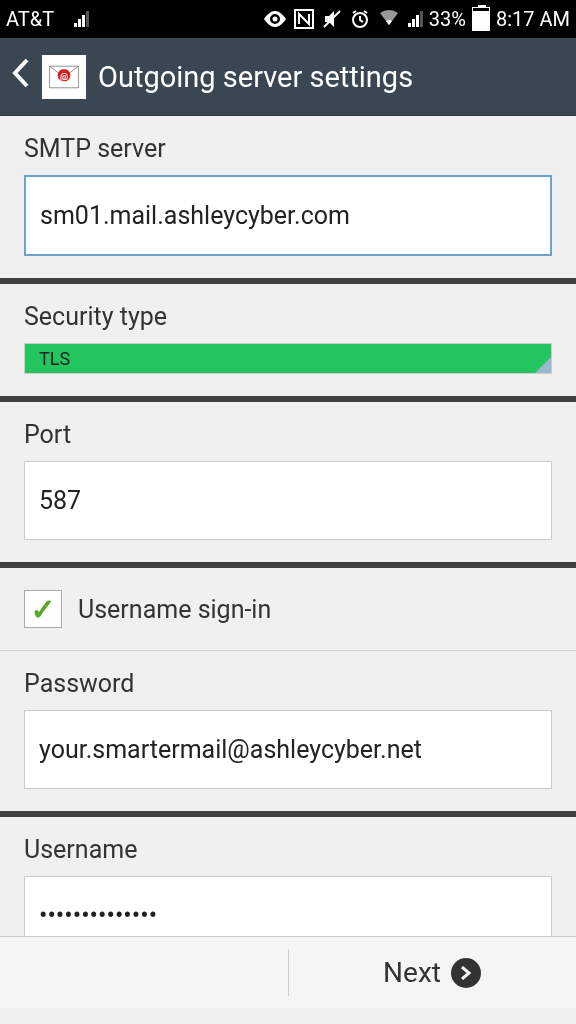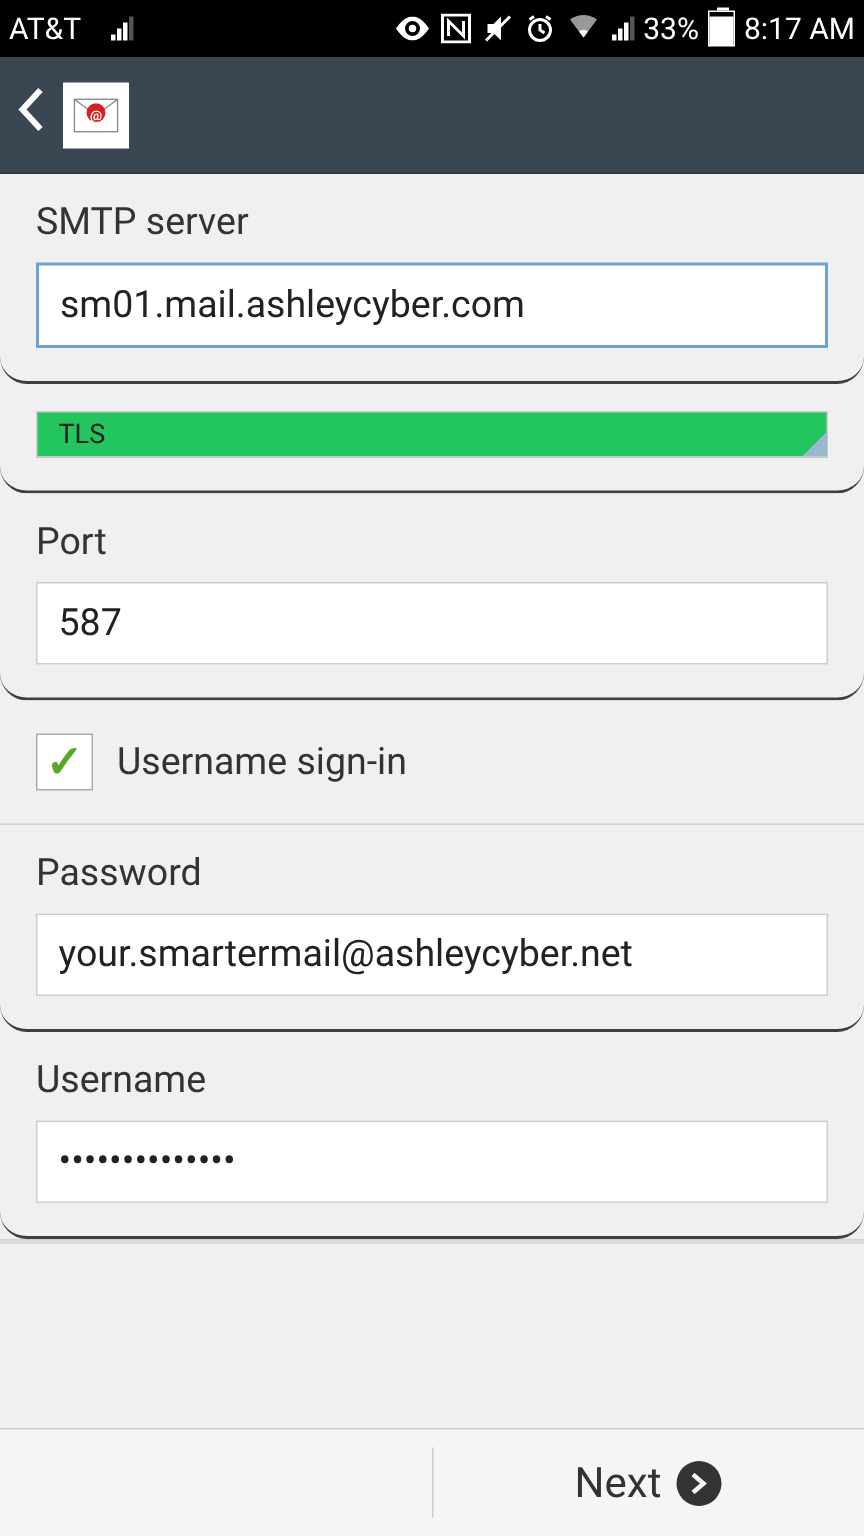--- a/index.html
+++ b/index.html
@@ -102,34 +102,33 @@
     .app-icon svg {
       width: 36px;
       height: 36px;
     }
     .app-title {
       color: #fff;
       font-size: 29px;
       font-weight: 400;
     }
     .form-section {
-      border-bottom: 2px solid #404040;
+      border-bottom: 6px solid #404040;
       padding: 18px 24px 22px;
-      border-radius: 18px;
     }
     .field-label {
       font-size: 25px;
       color: #333;
       margin-bottom: 12px;
     }
     .text-input {
       width: 100%;
       border: 1px solid #ccc;
       background: #fff;
-      padding: 12px 14px;
+      padding: 24px 14px;
       font-size: 25px;
       color: #222;
     }
     .text-input.focused {
       border: 2px solid #6ba2d0;
     }
     .select-input {
       width: 100%;
       border: 1px solid #ccc;
       background: #22c55e;
@@ -167,21 +166,21 @@
       color: #5aa82a;
       font-size: 30px;
       font-weight: bold;
     }
     .checkbox-label {
       font-size: 25px;
       color: #333;
     }
     .bottom-bar {
       position: absolute;
-      bottom: 0;
+      bottom: 16px;
       left: 0;
       right: 0;
       height: 72px;
       background: #f5f5f5;
       border-top: 1px solid #ccc;
       display: flex;
     }
     .bottom-divider {
       position: absolute;
       left: 50%;
@@ -274,28 +273,30 @@
       </svg>
   </span>
   <span class="app-icon">
     <svg viewBox="0 0 40 40">
       <rect x="4" y="8" width="32" height="24" fill="#fff" stroke="#888" stroke-width="1"></rect>
       <path d="M4 8l16 12L36 8" fill="none" stroke="#888" stroke-width="1"></path>
       <circle cx="20" cy="18" r="7" fill="#d62020"></circle>
       <text x="20" y="23" font-size="10" fill="#fff" text-anchor="middle" font-weight="bold">@</text>
     </svg>
   </span>
+  <span class="app-title">Outgoing server settings</span>
 </div>
 
 <div class="form-section">
   <div class="field-label">SMTP server</div>
   <input type="text" class="text-input focused" value="sm01.mail.ashleycyber.com" style="">
 </div>
 
 <div class="form-section">
+  <div class="field-label">Security type</div>
   <div class="select-input">
     <span>TLS</span>
     <span class="select-triangle"></span>
   </div>
 </div>
 
 <div class="form-section">
   <div class="field-label">Port</div>
   <input type="text" class="text-input" value="587" style="">
 </div>

